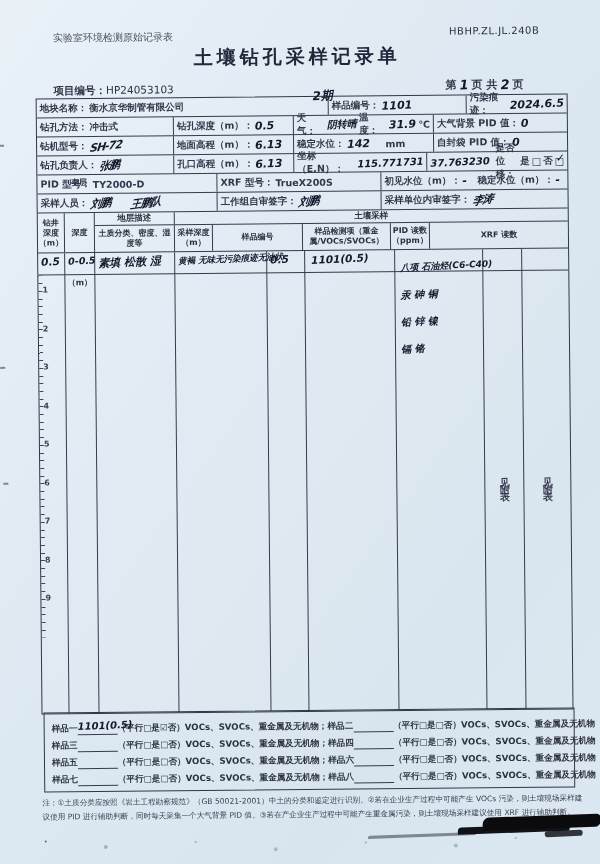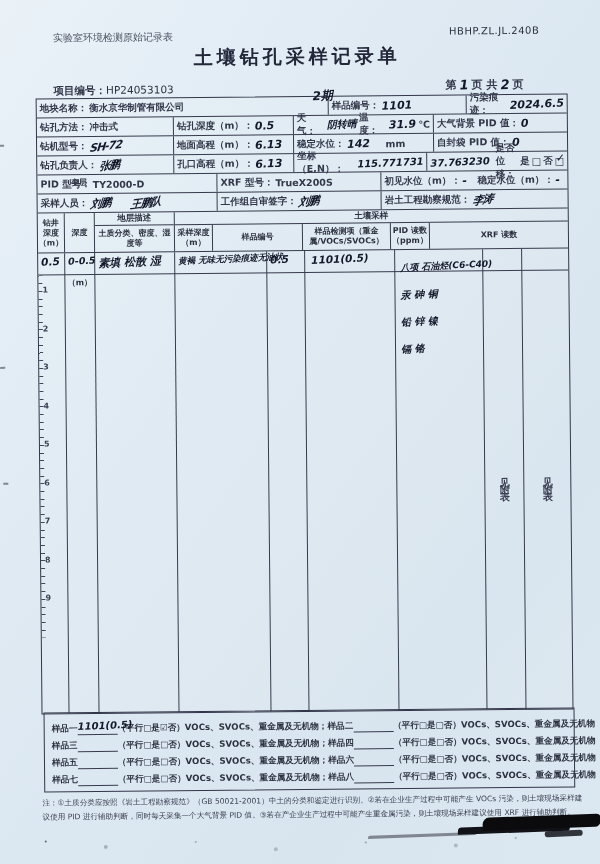--- a/index.html
+++ b/index.html
@@ -206,21 +206,21 @@
         <div class="icell" style="width:180px">
           <span class="pr">采样人员：</span>
           <span class="hw sig">刘鹏</span>
           <span class="hw sig" style="margin-left:18px">王鹏队</span>
         </div>
         <div class="icell" style="width:164px">
           <span class="pr">工作组自审签字：</span>
           <span class="hw sig">刘鹏</span>
         </div>
         <div class="icell">
-          <span class="pr">岩土工程勘察规范：</span>
+          <span class="pr">采样单位内审签字：</span>
           <span class="hw sig">李涛</span>
         </div>
       </div>
 
       <div class="ghead">
         <div class="g1">
           <span>钻井</span>
             <span>深度</span>
             <span>（m）</span>
         </div>

